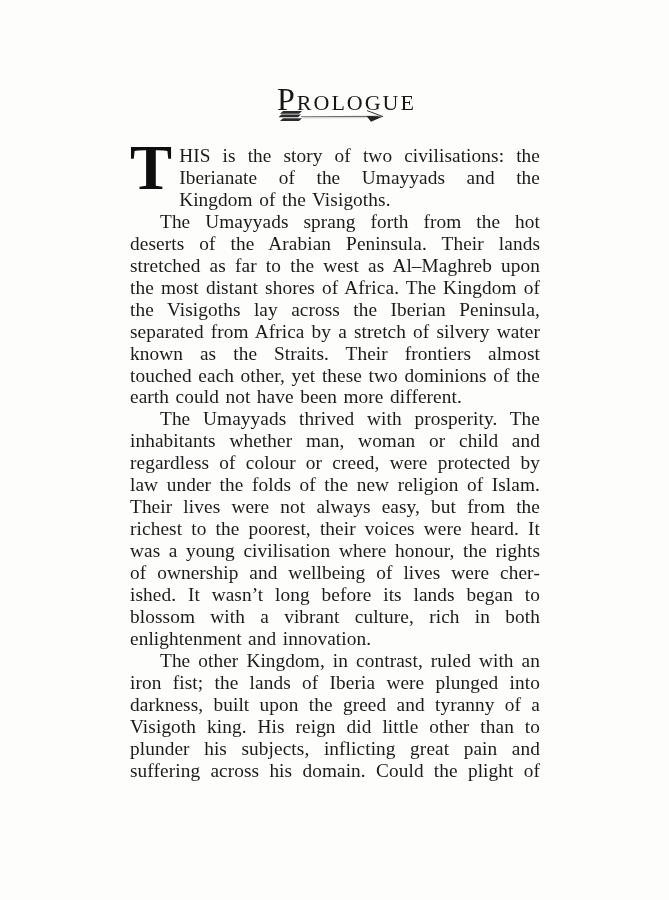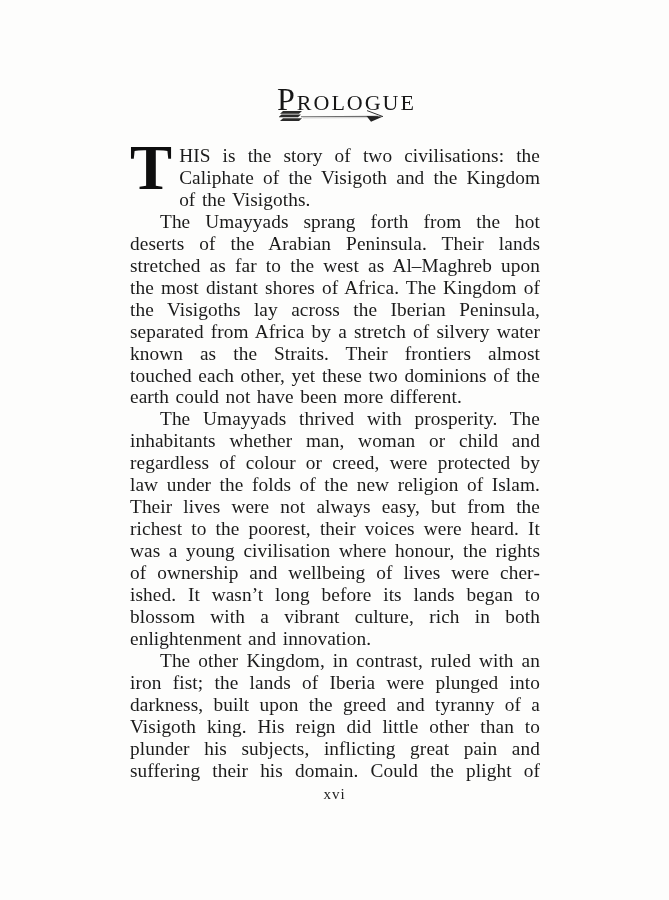--- a/index.html
+++ b/index.html
@@ -89,21 +89,20 @@
 
       <line x1="22" y1="8.8" x2="99" y2="8.4" stroke="#6d6d6d" stroke-width="1.1"></line>
       <line x1="24" y1="10" x2="96" y2="9.6" stroke="#c9c9c9" stroke-width="0.8"></line>
 
       <path d="M88,2.6 L104,8.6" stroke="#333" stroke-width="1" fill="none"></path>
       <path d="M104,8.6 L87.5,8.1 L92,13.8 Z" fill="#232323"></path>
     </svg>
   </div>
 
   <div class="text-block">
-      <p class=""><span class="dropcap">T</span><span>HIS</span><span> is the story of two civilisations: the Caliph­ate of the Visigoth and the Kingdom of the Visigoths.</span></p>
+      <p class=""><span class="dropcap">T</span><span>HIS</span><span> is the story of two civilisations: the Iberian­ate of the Umayyads and the Kingdom of the Visigoths.</span></p>
       <p class="indent"><span>The Umayyads sprang forth from the hot deserts of the Arabian Peninsula. Their lands stretched as far to the west as </span><span class="italic">Al–Maghreb</span><span> upon the most distant shores of Africa. The Kingdom of the Visigoths lay across the Iberian Peninsula, sepa­rated from Africa by a stretch of silvery water known as the Straits. Their frontiers almost touched each other, yet these two dominions of the earth could not have been more different.</span></p>
       <p class="indent"><span>The Umayyads thrived with prosperity. The inhabitants whether man, woman or child and regardless of colour or creed, were protected by law under the folds of the new religion of Islam. Their lives were not always easy, but from the richest to the poorest, their voices were heard. It was a young civilisation where honour, the rights of ownership and wellbeing of lives were cher­ished. It wasn’t long before its lands began to blossom with a vibrant culture, rich in both enlightenment and innovation.</span></p>
-      <p class="indent justify-last"><span>The other Kingdom, in contrast, ruled with an iron fist; the lands of Iberia were plunged into darkness, built upon the greed and tyranny of a Visigoth king. His reign did little other than to plunder his subjects, inflicting great pain and suffering their his domain. Could the plight of</span></p>
+      <p class="indent justify-last"><span>The other Kingdom, in contrast, ruled with an iron fist; the lands of Iberia were plunged into darkness, built upon the greed and tyranny of a Visigoth king. His reign did little other than to plunder his subjects, inflicting great pain and suffering across his domain. Could the plight of</span></p>
     </div>
 
-  <div class="page-number">xvi</div>
 
 </div>
 
 </body></html>

